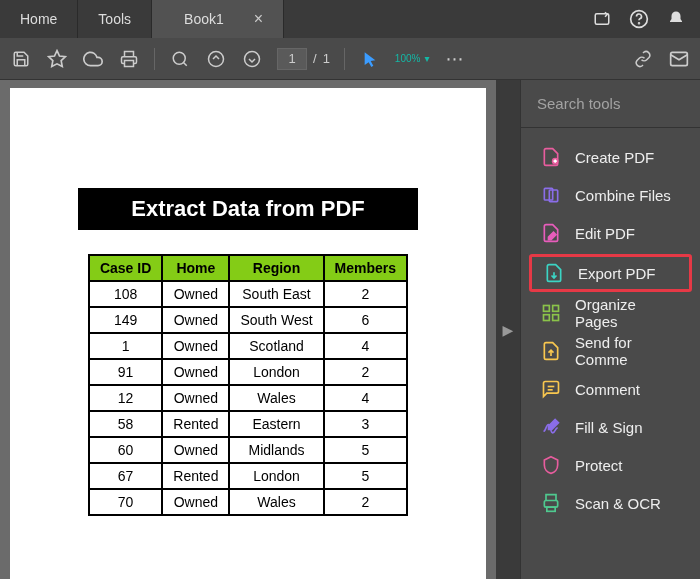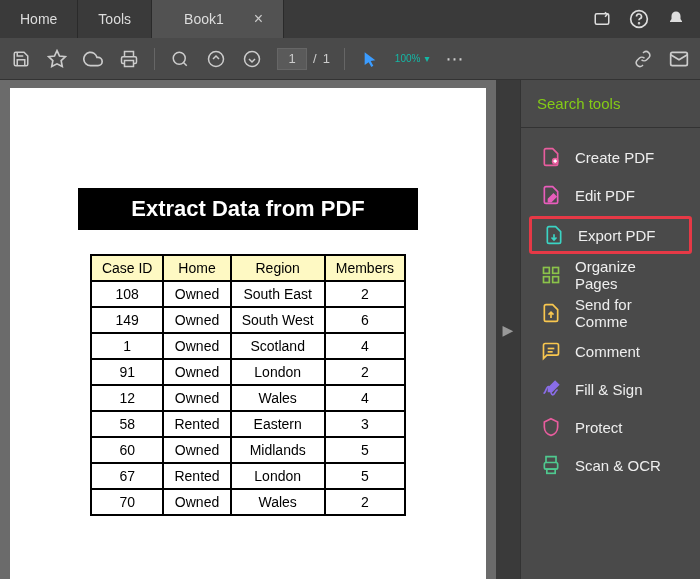--- a/index.html
+++ b/index.html
@@ -21,27 +21,27 @@
     .toolbar .zoom-box { display: flex; align-items: center; gap: 4px; font-size: 10px; color: #14b8a6; }
     .toolbar .arrow-cursor { color: #3b9cff; font-size: 18px; }
     
     .main { display: flex; height: calc(579px - 80px); }
     .doc-area { flex: 0 0 496px; background: #6b6b6b; display: flex; justify-content: center; padding-top: 8px; position: relative; }
     .page { background: #fff; width: 476px; height: 100%; padding: 40px 36px 0 36px; color: #000; }
     .page-title { background: #000; color: #fff; font-size: 22px; font-weight: bold; text-align: center; padding: 8px 0; margin: 60px auto 24px auto; width: 340px; }
     
     .pdf-table { border-collapse: collapse; margin: 0 auto; }
     .pdf-table th, .pdf-table td { border: 2px solid #000; padding: 4px 10px; font-size: 14px; text-align: center; }
-    .pdf-table th { background: #fef9c3; font-weight: normal; }
+    .pdf-table th { background: #84cc16; font-weight: bold; }
     
     .divider { flex: 0 0 24px; background: #3a3a3a; display: flex; align-items: center; justify-content: center; }
     .divider .chevron { color: #999; font-size: 14px; }
     
     .sidebar { flex: 1; background: #4a4a4a; border-left: 1px solid #333; }
-    .search-box { height: 48px; border-bottom: 1px solid #333; display: flex; align-items: center; padding: 0 16px; color: #84cc16; font-size: 15px; }
+    .search-box { height: 48px; border-bottom: 1px solid #333; display: flex; align-items: center; padding: 0 16px; color: #a3a3a3; font-size: 15px; }
     .tool-list { padding: 10px 0; }
     .tool-item { display: flex; align-items: center; height: 38px; padding: 0 20px; gap: 14px; font-size: 15px; color: #eee; }
     .tool-item.highlighted { border: 3px solid #e63946; margin: 2px 8px; padding: 0 12px; border-radius: 3px; }
     .tool-icon { width: 20px; height: 20px; display: flex; align-items: center; justify-content: center; }
     
     svg { display: block; }
   </style>
 </head>
 <body>
 
@@ -235,20 +235,29 @@
             <svg width="20" height="20" viewBox="0 0 24 24" fill="none" stroke="#e85d9e" stroke-width="2">
               <path d="M14 2H6a2 2 0 0 0-2 2v16a2 2 0 0 0 2 2h12a2 2 0 0 0 2-2V8z"></path>
               <circle cx="17" cy="17" r="4" fill="#e85d9e" stroke="none"></circle>
               <path d="M17 15v4M15 17h4" stroke="#fff"></path>
             </svg>
           </span>
           <span>Create PDF</span>
         </div>
         <div class="tool-item">
           <span class="tool-icon">
+            <svg width="20" height="20" viewBox="0 0 24 24" fill="none" stroke="#8a6de8" stroke-width="2">
+              <rect x="4" y="4" width="10" height="14" rx="1"></rect>
+              <rect x="10" y="6" width="10" height="14" rx="1"></rect>
+            </svg>
+          </span>
+          <span>Combine Files</span>
+        </div>
+        <div class="tool-item">
+          <span class="tool-icon">
             <svg width="20" height="20" viewBox="0 0 24 24" fill="none" stroke="#e85dbb" stroke-width="2">
               <path d="M14 2H6a2 2 0 0 0-2 2v16a2 2 0 0 0 2 2h12a2 2 0 0 0 2-2V8z"></path>
               <path d="M18 14l-6 6H9v-3l6-6z" fill="#e85dbb"></path>
             </svg>
           </span>
           <span>Edit PDF</span>
         </div>
         <div class="tool-item highlighted">
           <span class="tool-icon">
             <svg width="20" height="20" viewBox="0 0 24 24" fill="none" stroke="#3bd4c4" stroke-width="2">

